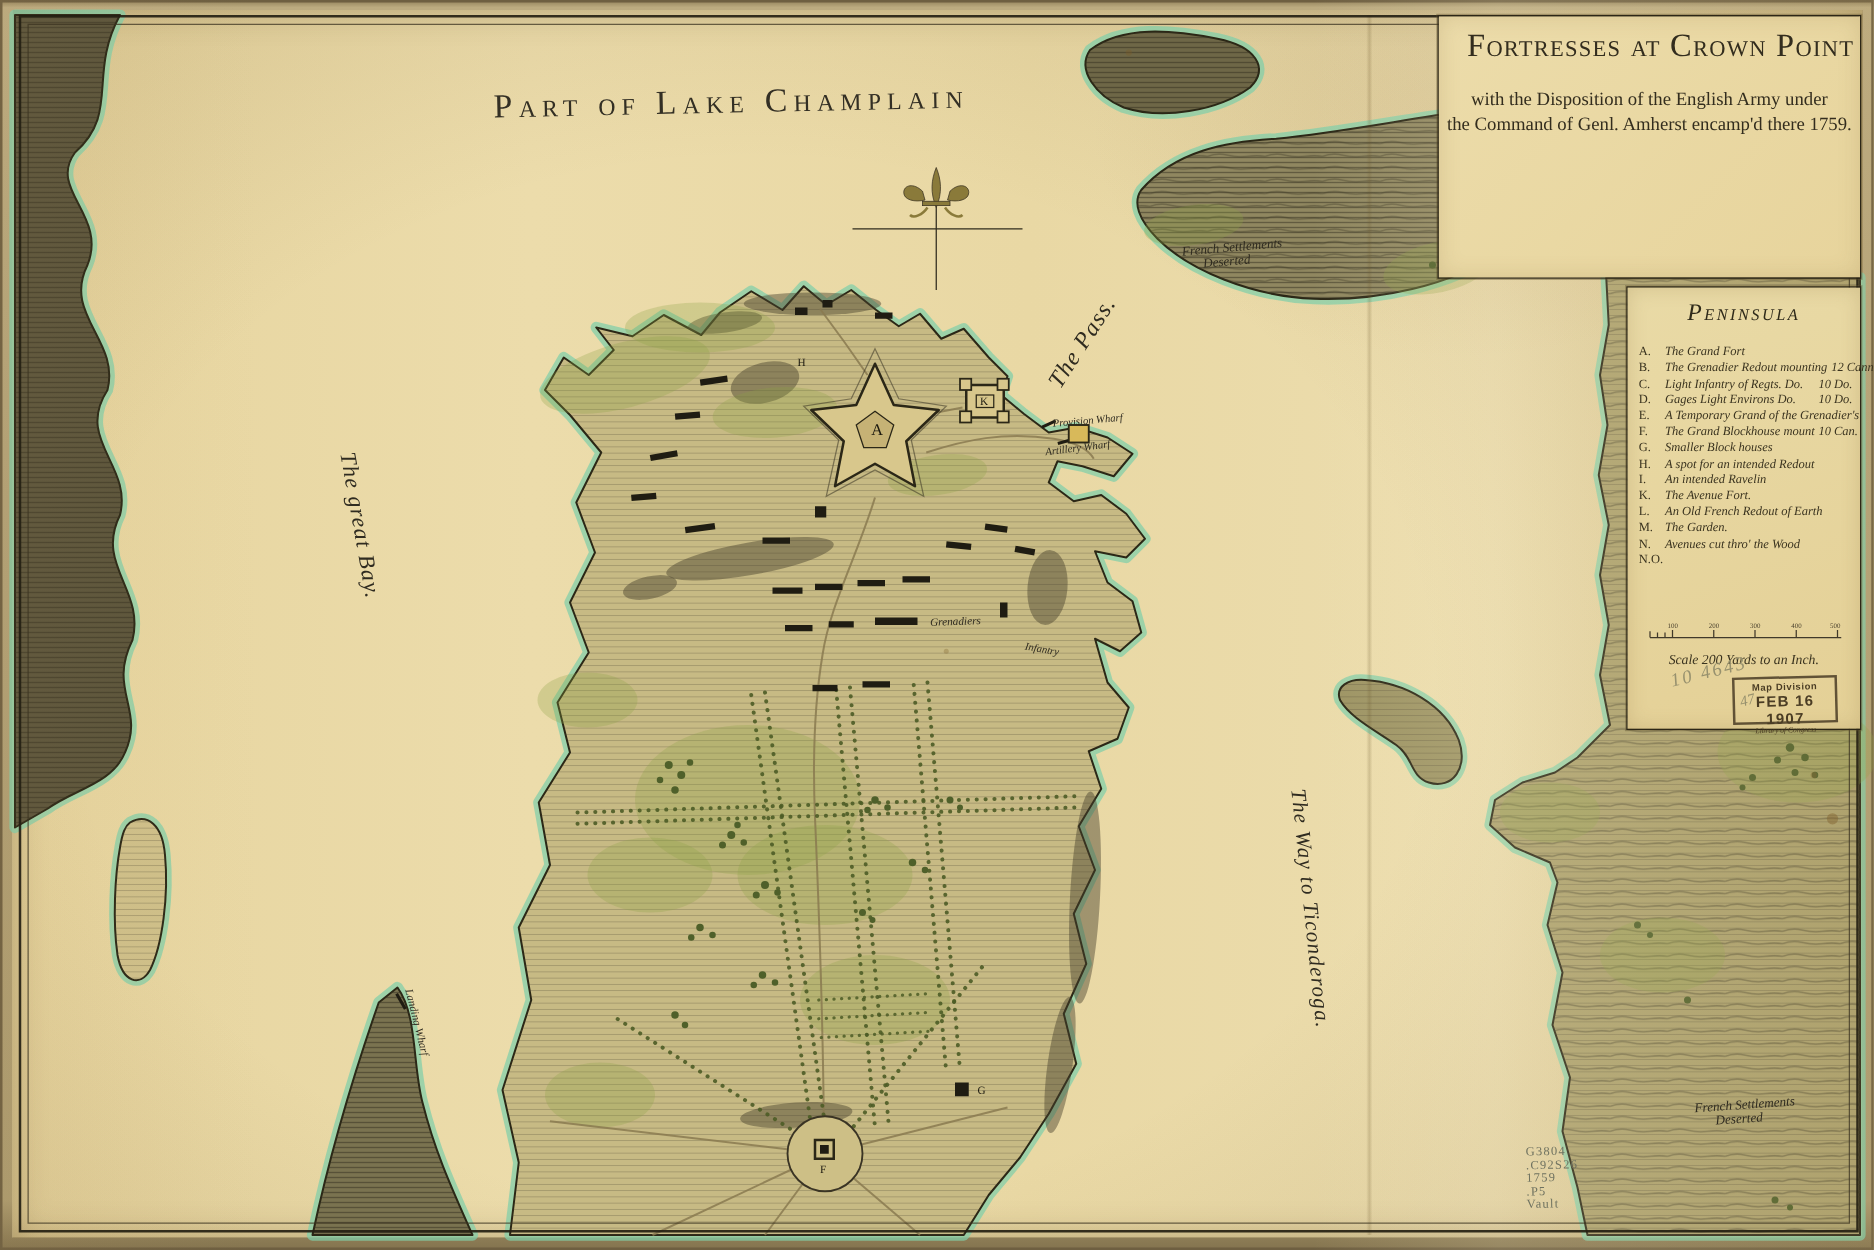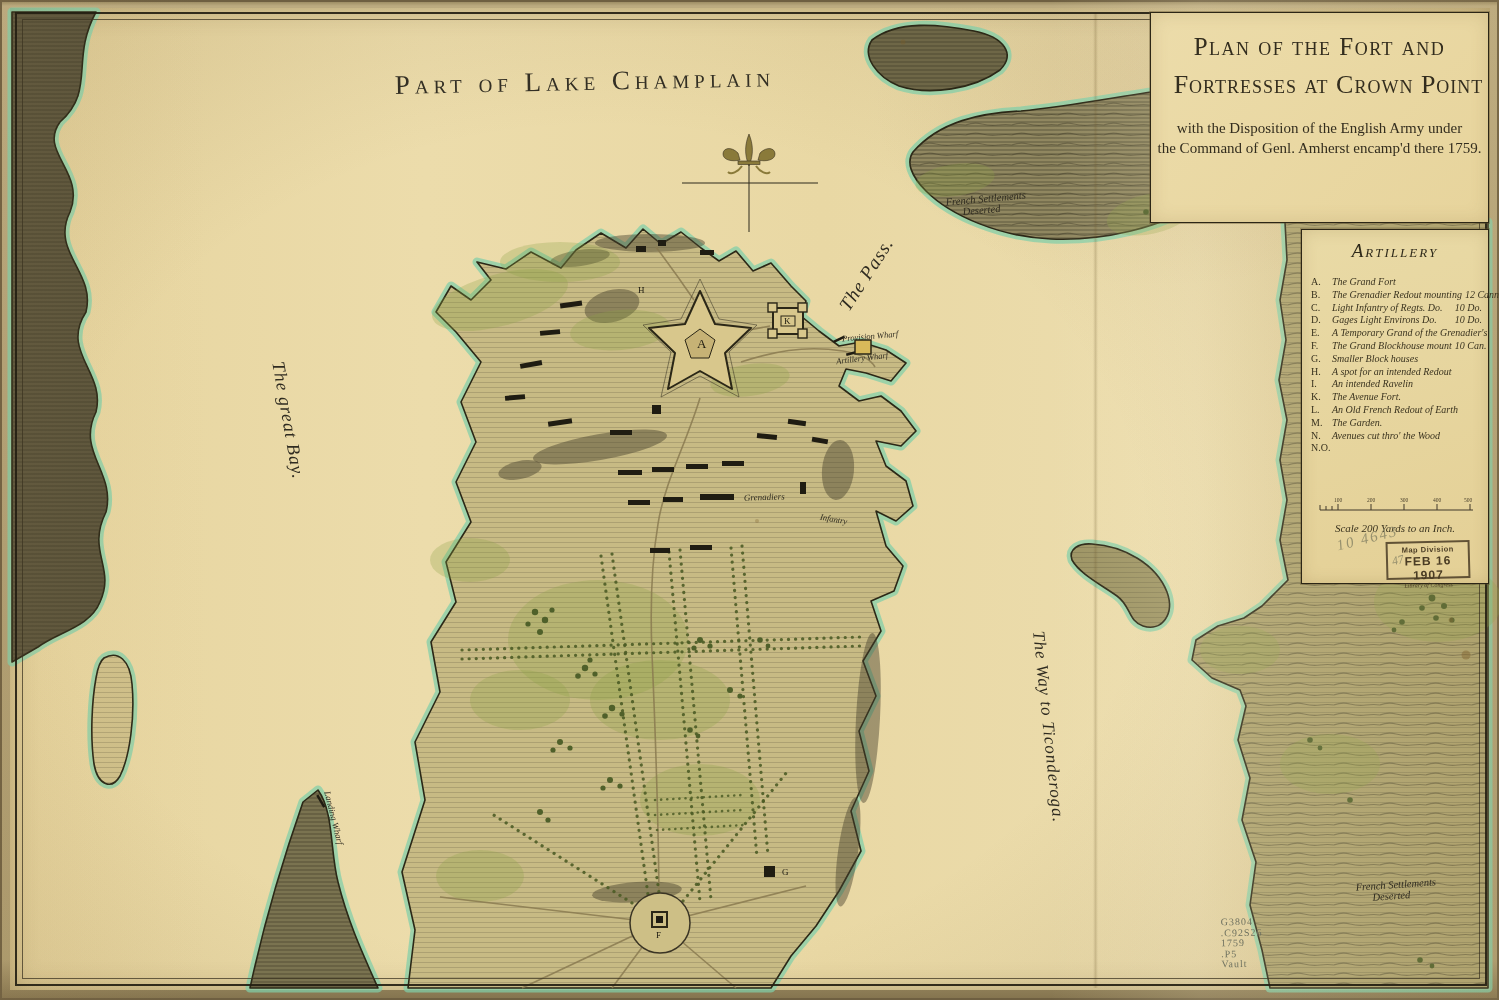--- a/index.html
+++ b/index.html
@@ -355,28 +355,27 @@
     <circle cx="1255" cy="150" r="2.5" fill="#7a5c28" opacity="0.3"></circle>
   </g>
 </svg>
 
 <div class="tone"></div>
 <div class="crease" style="left:1093px;"></div>
 <div class="border-outer"></div>
 <div class="border-inner"></div>
 
 <div class="cartouche">
-  <div class="t1">Plan of the Fort and</div>
   <div class="t2">Fortresses at Crown Point</div>
   <div class="sub1">with the Disposition of the English Army under</div>
   <div class="sub2">the Command of Genl. Amherst encamp'd there 1759.</div>
 </div>
 
 <div class="refs">
-  <div class="ref-title">Artillery</div>
+  <div class="ref-title">Peninsula</div>
   <div class="ref-list">
     <div class="ref-row">
         <span class="ref-letter">A.</span>
         <span class="ref-text">The Grand Fort</span>
         <span class="ref-val"></span>
       </div>
     <div class="ref-row">
         <span class="ref-letter">B.</span>
         <span class="ref-text">The Grenadier Redout mounting</span>
         <span class="ref-val">12 Cann.</span>

